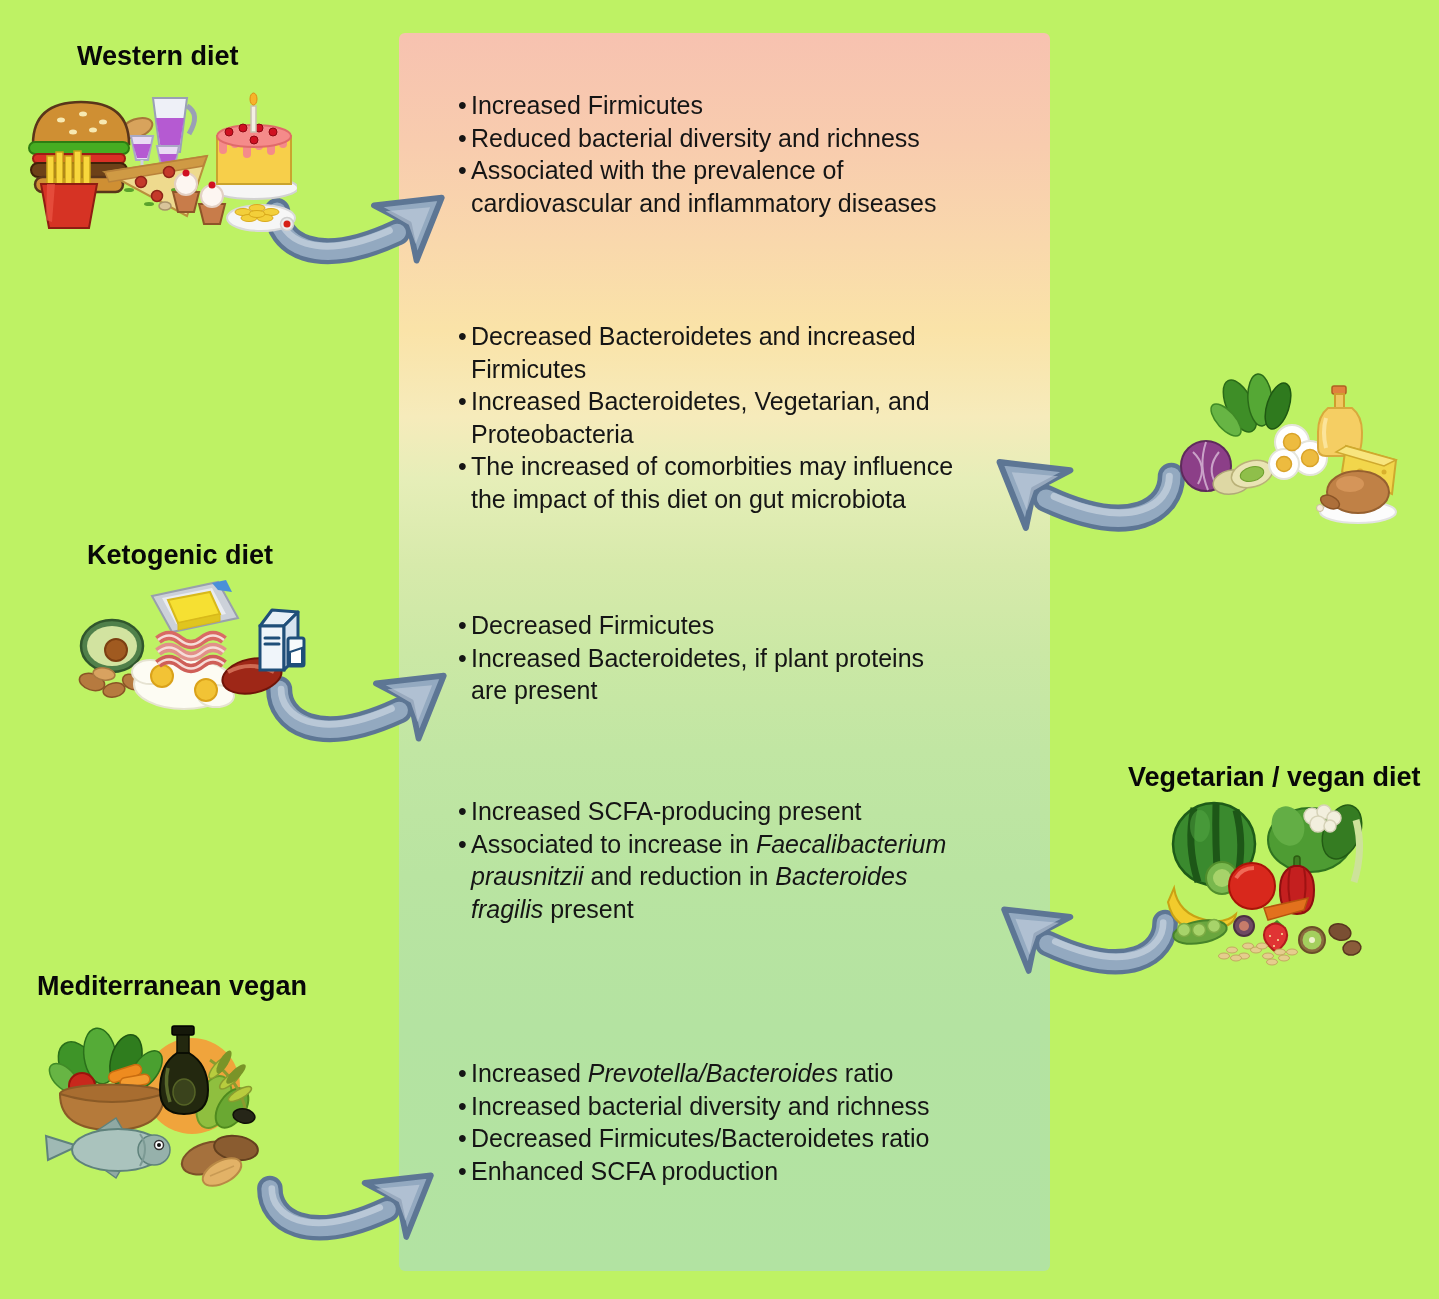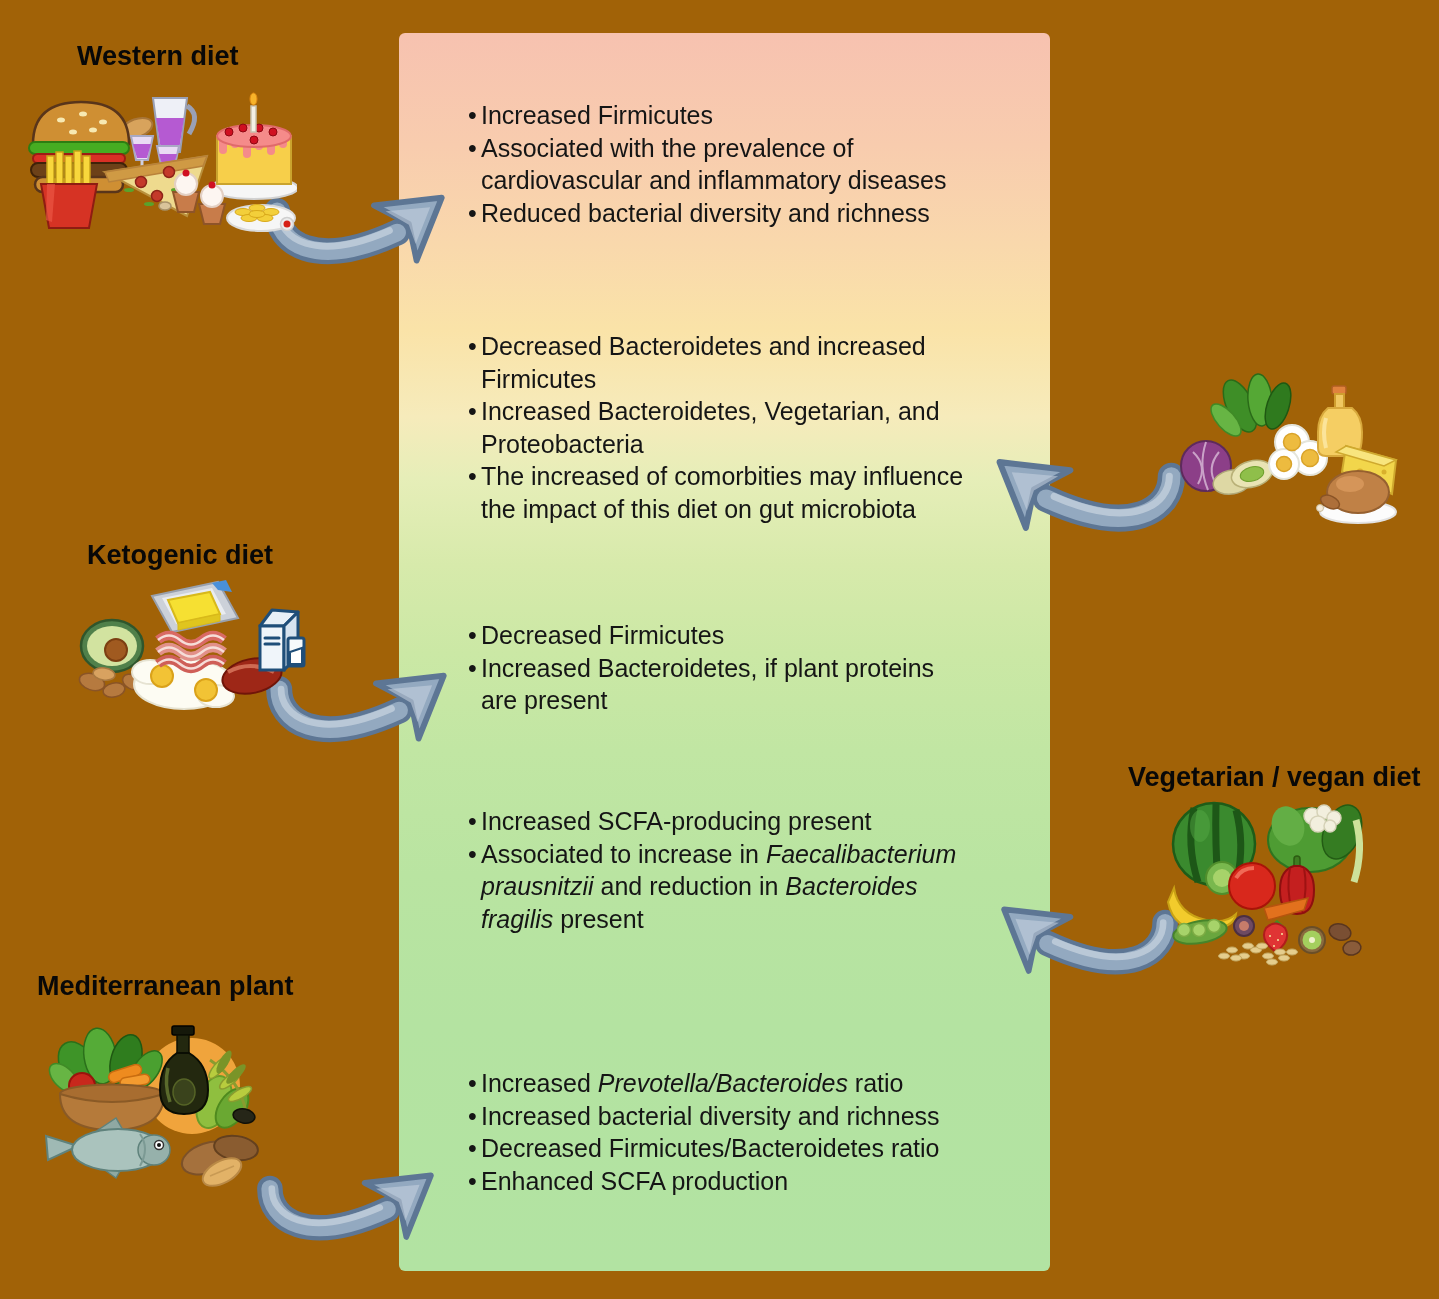--- a/index.html
+++ b/index.html
@@ -1,37 +1,37 @@
 <!DOCTYPE html>
 <html><head>
 <meta charset="utf-8">
 <style>
   html,body{margin:0;padding:0;background:#ffffff;}
   .canvas{
-    position:relative;width:1439px;height:1299px;background:#a16207;
+    position:relative;width:1439px;height:1299px;background:#bef264;
     font-family:"Liberation Sans",sans-serif;overflow:hidden;
   }
   .panel{
     position:absolute;left:399px;top:33px;width:651px;height:1238px;border-radius:6px;
     background:linear-gradient(180deg,
       #f7c2b0 0%,#f8ccae 9%,#f9d8ac 17%,#fae3a8 24%,
       #f6ebbb 31%,#e6eeb8 36%,#d7eaab 43%,#cbe8a5 50%,
       #c1e6a3 58%,#b9e4a1 68%,#b4e3a1 80%,#b2e3a2 100%);
   }
   .diet-label{
     position:absolute;font-weight:bold;font-size:27px;color:#080808;white-space:nowrap;
   }
   #lbl-western{left:77px;top:41px}
   #lbl-lowcarb{left:1146px;top:329px}
   #lbl-keto{left:87px;top:540px}
   #lbl-veg{left:1128px;top:762px}
   #lbl-med{left:37px;top:971px}
 
   .effects{
-    position:absolute;left:452px;width:508px;margin:16px;padding:0;list-style:none;
+    position:absolute;left:452px;width:508px;margin:6px;padding:0;list-style:none;
     font-size:25px;line-height:32.6px;color:#151515;
   }
   .effects li{position:relative;padding-left:13px;}
   .effects li::before{content:"\2022";position:absolute;left:0;top:0;}
   #fx-western{top:83px}
   #fx-lowcarb{top:314px}
   #fx-keto{top:603px}
   #fx-veg{top:789px}
   #fx-med{top:1051px}
 
@@ -58,26 +58,26 @@
 </head>
 <body>
 
 <div class="canvas">
 
   <div class="panel"></div>
 
   <div class="diet-label" id="lbl-western">Western diet</div>
   <div class="diet-label" id="lbl-keto">Ketogenic diet</div>
   <div class="diet-label" id="lbl-veg">Vegetarian / vegan diet</div>
-  <div class="diet-label" id="lbl-med">Mediterranean plant</div>
+  <div class="diet-label" id="lbl-med">Mediterranean vegan</div>
 
   <ul class="effects" id="fx-western">
     <li><span>Increased Firmicutes</span></li>
+    <li><span>Reduced bacterial diversity and richness</span></li>
     <li><span>Associated with the prevalence of cardiovascular and inflammatory diseases</span></li>
-    <li><span>Reduced bacterial diversity and richness</span></li>
   </ul>
   <ul class="effects" id="fx-lowcarb">
     <li><span>Decreased Bacteroidetes and increased Firmicutes</span></li>
     <li><span>Increased Bacteroidetes, Vegetarian, and Proteobacteria</span></li>
     <li><span>The increased of comorbities may influence the impact of this diet on gut microbiota</span></li>
   </ul>
   <ul class="effects" id="fx-keto">
     <li><span>Decreased Firmicutes</span></li>
     <li><span>Increased Bacteroidetes, if plant proteins are present</span></li>
   </ul>

